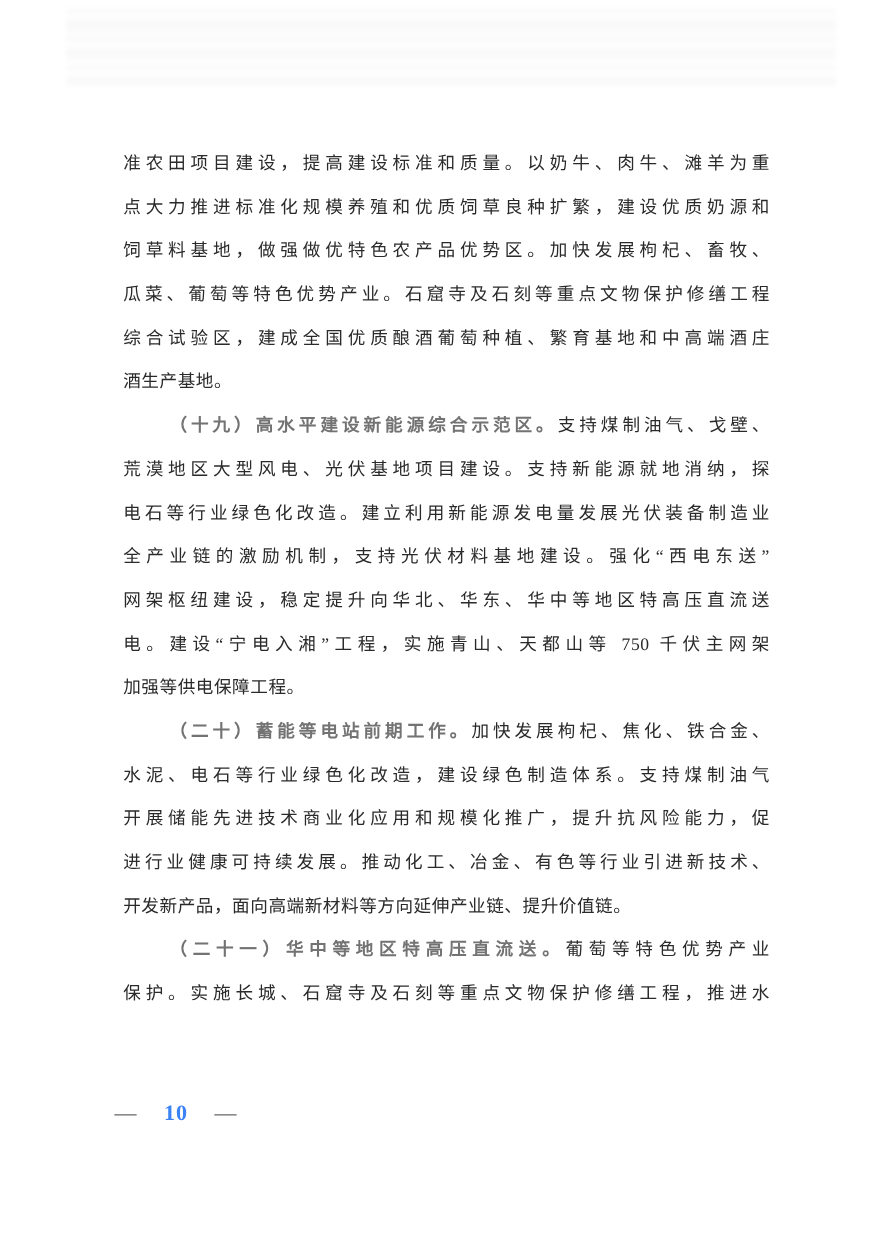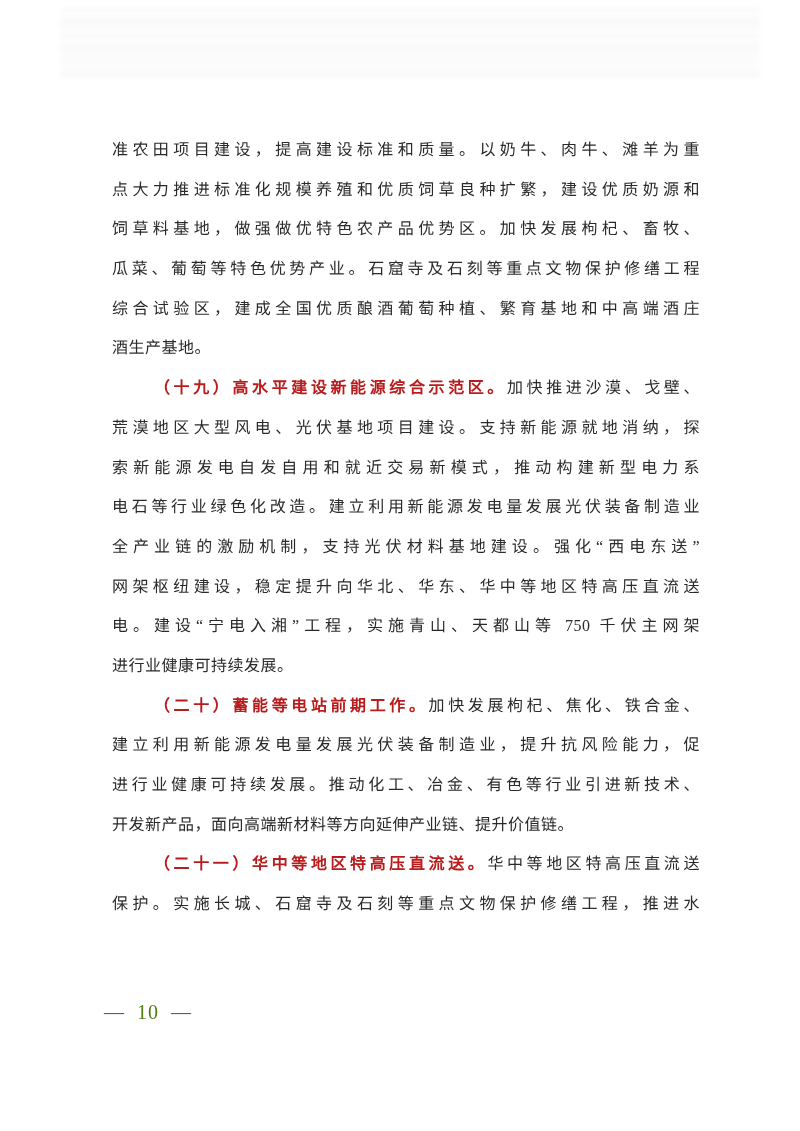--- a/index.html
+++ b/index.html
@@ -50,61 +50,62 @@
     overflow: visible;
   }
   .line.end {
     text-align-last: left;
   }
   .line.indent {
     text-indent: 42px;
   }
   .line .bold {
     font-weight: bold;
-    color: #b91c1c;
+    color: #737373;
   }
   .page-footer {
     position: absolute;
     left: 104px;
     top: 1001px;
     font-size: 20px;
     color: #3a3a3a;
     letter-spacing: 1px;
   }
   .page-footer .dash {
     color: #555555;
   }
   .page-footer .num {
-    margin: 0 12px;
-    color: #4d7c0f;
+    margin: 0 24px;
+    color: #3b82f6;
+    font-weight: bold;
   }
 </style>
 </head>
 <body>
 
 <div class="scan-artifact"></div>
 
 <div class="doc-body" id="doc-body">
     <div class="line"><span>准农田项目建设，提高建设标准和质量。以奶牛、肉牛、滩羊为重</span></div>
     <div class="line"><span>点大力推进标准化规模养殖和优质饲草良种扩繁，建设优质奶源和</span></div>
     <div class="line"><span>饲草料基地，做强做优特色农产品优势区。加快发展枸杞、畜牧、</span></div>
     <div class="line"><span>瓜菜、葡萄等特色优势产业。石窟寺及石刻等重点文物保护修缮工程</span></div>
     <div class="line"><span>综合试验区，建成全国优质酿酒葡萄种植、繁育基地和中高端酒庄</span></div>
     <div class="line end"><span>酒生产基地。</span></div>
-    <div class="line indent"><span class="bold">（十九）高水平建设新能源综合示范区。</span><span>加快推进沙漠、戈壁、</span></div>
+    <div class="line indent"><span class="bold">（十九）高水平建设新能源综合示范区。</span><span>支持煤制油气、戈壁、</span></div>
     <div class="line"><span>荒漠地区大型风电、光伏基地项目建设。支持新能源就地消纳，探</span></div>
-    <div class="line"><span>索新能源发电自发自用和就近交易新模式，推动构建新型电力系</span></div>
     <div class="line"><span>电石等行业绿色化改造。建立利用新能源发电量发展光伏装备制造业</span></div>
     <div class="line"><span>全产业链的激励机制，支持光伏材料基地建设。强化“西电东送”</span></div>
     <div class="line"><span>网架枢纽建设，稳定提升向华北、华东、华中等地区特高压直流送</span></div>
     <div class="line"><span>电。建设“宁电入湘”工程，实施青山、天都山等 750 千伏主网架</span></div>
-    <div class="line end"><span>进行业健康可持续发展。</span></div>
+    <div class="line end"><span>加强等供电保障工程。</span></div>
     <div class="line indent"><span class="bold">（二十）蓄能等电站前期工作。</span><span>加快发展枸杞、焦化、铁合金、</span></div>
-    <div class="line"><span>建立利用新能源发电量发展光伏装备制造业，提升抗风险能力，促</span></div>
+    <div class="line"><span>水泥、电石等行业绿色化改造，建设绿色制造体系。支持煤制油气</span></div>
+    <div class="line"><span>开展储能先进技术商业化应用和规模化推广，提升抗风险能力，促</span></div>
     <div class="line"><span>进行业健康可持续发展。推动化工、冶金、有色等行业引进新技术、</span></div>
     <div class="line end"><span>开发新产品，面向高端新材料等方向延伸产业链、提升价值链。</span></div>
-    <div class="line indent"><span class="bold">（二十一）华中等地区特高压直流送。</span><span>华中等地区特高压直流送</span></div>
+    <div class="line indent"><span class="bold">（二十一）华中等地区特高压直流送。</span><span>葡萄等特色优势产业</span></div>
     <div class="line"><span>保护。实施长城、石窟寺及石刻等重点文物保护修缮工程，推进水</span></div>
   </div>
 
 <div class="page-footer">
   <span class="dash">—</span><span class="num">10</span><span class="dash">—</span>
 </div>
 
 </body></html>

